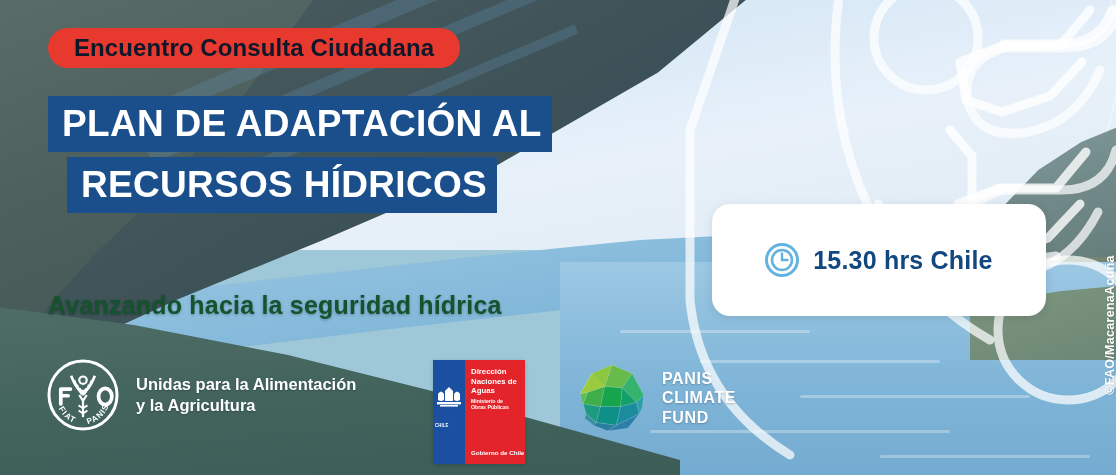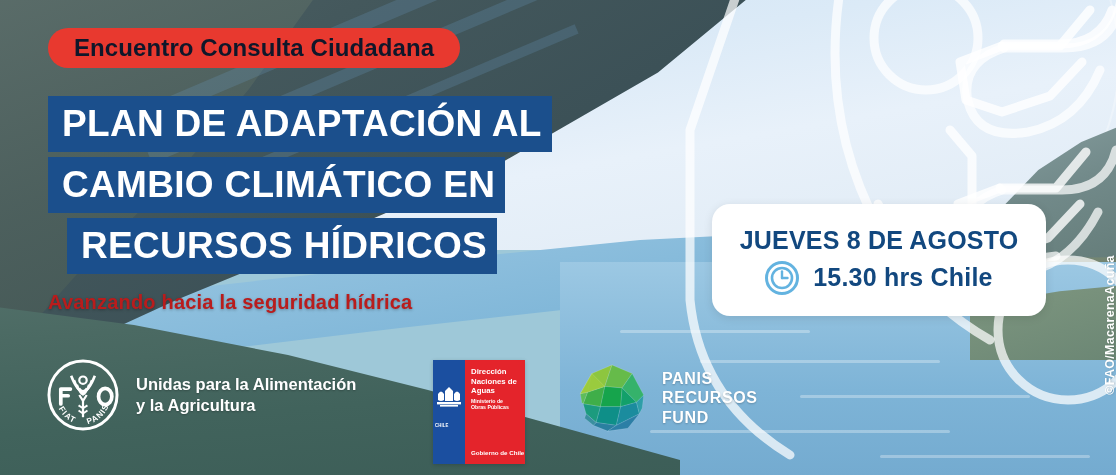--- a/index.html
+++ b/index.html
@@ -125,21 +125,21 @@
     color: #ffffff;
     font-size: 37px; font-weight: bold;
     letter-spacing: 0.3px; line-height: 1;
     padding: 9px 10px 10px 14px;
     white-space: nowrap;
   }
   .title-row { display: block; margin-bottom: 5px; }
 
   .subtitle {
     position: absolute; left: 48px; top: 291px;
-    color: #b91c1c; font-size: 20px; font-weight: bold;
+    color: #14532d; font-size: 25px; font-weight: bold;
     letter-spacing: 0.2px; white-space: nowrap;
     text-shadow: 0 1px 3px rgba(0,0,0,0.30);
   }
 
   
   .date-card {
     position: absolute; left: 712px; top: 204px;
     width: 334px; height: 112px;
     background: #ffffff; border-radius: 18px;
     display: flex; flex-direction: column;
@@ -278,31 +278,27 @@
 
     <div class="badge" style="background:#E8392F;">
       <span>Encuentro Consulta Ciudadana</span>
     </div>
 
     <div class="title-block">
       <span class="title-row">
         <span class="title-line" style="background:#1B4F8C;">PLAN DE ADAPTACIÓN AL</span>
       </span>
       <span class="title-row">
-        <span class="title-line" style="background:#1B4F8C;">CAMBIO CLIMÁTICO EN</span>
-      </span>
-      <span class="title-row">
         <span class="title-line" style="background:#1B4F8C;margin-left:19px;">RECURSOS HÍDRICOS</span>
       </span>
     </div>
 
     <div class="subtitle">Avanzando hacia la seguridad hídrica</div>
 
     <div class="date-card">
-      <div class="date-line">JUEVES 8 DE AGOSTO</div>
       <div class="time-row">
         <svg width="34" height="34" viewBox="0 0 34 34">
           <circle cx="17" cy="17" r="15.5" fill="none" stroke="#63B3E0" stroke-width="3"></circle>
           <circle cx="17" cy="17" r="10" fill="none" stroke="#63B3E0" stroke-width="2.6"></circle>
           <line x1="17" y1="17" x2="17" y2="10.5" stroke="#63B3E0" stroke-width="2.4" stroke-linecap="round"></line>
           <line x1="17" y1="17" x2="22.5" y2="17" stroke="#63B3E0" stroke-width="2.4" stroke-linecap="round"></line>
         </svg>
         <span class="time-text">15.30 hrs Chile</span>
       </div>
     </div>
@@ -383,21 +379,21 @@
           <polygon points="62,62 84,56 88,72 56,88" fill="#1B8C9E"></polygon>
           <polygon points="84,56 94,46 92,64 88,72" fill="#2E9EA8"></polygon>
           <polygon points="28,84 56,88 44,96 24,88" fill="#2A7FA0"></polygon>
           <polygon points="56,88 88,72 72,92 44,96" fill="#2C7FA6"></polygon>
           <polygon points="14,72 28,84 24,88 12,78" fill="#3A8FA0"></polygon>
           <polygon points="22,16 6,44 16,42 40,34" fill="#9BCB3E" fill-opacity="0.9"></polygon>
         </g>
       </svg>
       <div class="gcf-text">
         <div>PANIS</div>
-        <div>RECURSOS</div>
+        <div>CLIMATE</div>
         <div>FUND</div>
       </div>
     </div>
 
     <div class="credit">©FAO/MacarenaAcuña</div>
 
   </div>
 </div>
 
 </body></html>

